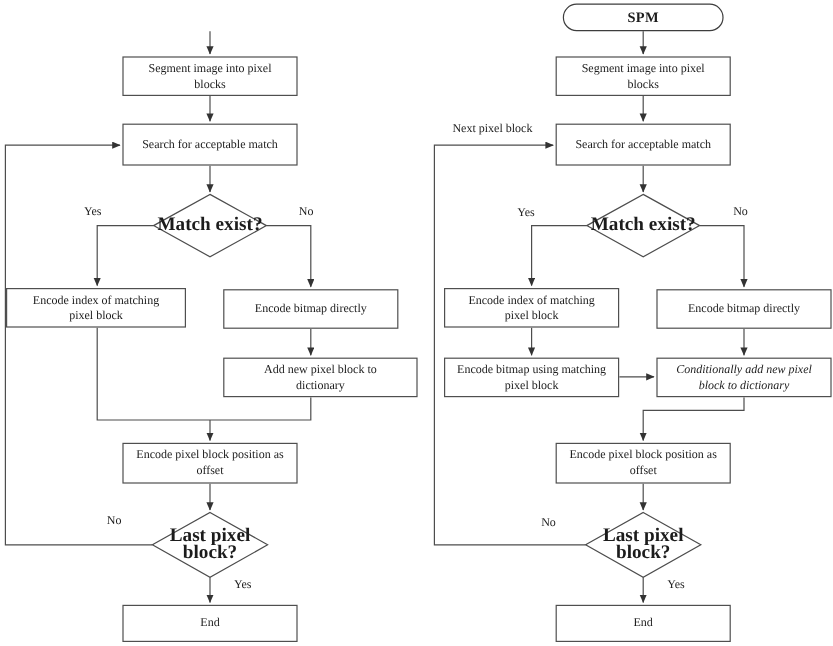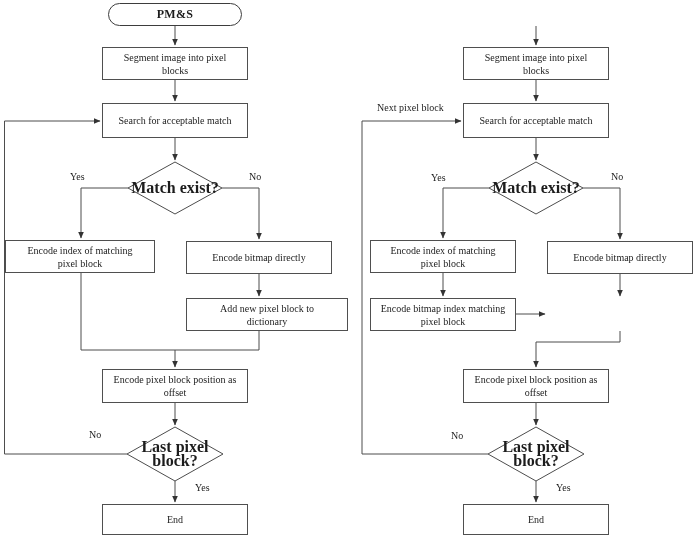--- a/index.html
+++ b/index.html
@@ -63,21 +63,20 @@
       <line x1="536" y1="481" x2="536" y2="502" marker-end="url(#arr)"></line>
       <polyline points="488,454 362,454 362,121 461,121" marker-end="url(#arr)"></polyline>
     </g>
 
     <polygon points="175,162 222,188 175,214 128,188" fill="#ffffff" stroke="#4d4d4d" stroke-width="1"></polygon>
     <polygon points="175,427 223,454 175,481 127,454" fill="#ffffff" stroke="#4d4d4d" stroke-width="1"></polygon>
     <polygon points="536,162 583,188 536,214 489,188" fill="#ffffff" stroke="#4d4d4d" stroke-width="1"></polygon>
     <polygon points="536,427 584,454 536,481 488,454" fill="#ffffff" stroke="#4d4d4d" stroke-width="1"></polygon>
   </svg>
 
-  <div class="node oval" style="left:108px; top:3px; width:134px; height:23px;">PM&amp;S</div>
 
   <div class="node box" style="left:102px; top:47px; width:146px; height:33px;">Segment image into pixel
 blocks</div>
 
   <div class="node box" style="left:102px; top:103px; width:146px; height:35px;">Search for acceptable match</div>
 
   <div class="node dtext" style="left:128px; top:163px; width:94px; height:50px;">Match exist?</div>
 
   <div class="node box" style="left:5px; top:240px; width:150px; height:33px;">Encode index of matching
 pixel block</div>
@@ -93,36 +92,39 @@
   <div class="node dtext" style="left:127px; top:428px; width:96px; height:52px;">Last pixel
 block?</div>
 
   <div class="node box" style="left:102px; top:504px; width:146px; height:31px;">End</div>
 
   <div class="elabel" style="left:70px;  top:170px;">Yes</div>
   <div class="elabel" style="left:249px; top:170px;">No</div>
   <div class="elabel" style="left:89px;  top:428px;">No</div>
   <div class="elabel" style="left:195px; top:481px;">Yes</div>
 
+  <div class="node oval" style="left:469px; top:3px; width:134px; height:23px;">SPM</div>
 
   <div class="node box" style="left:463px; top:47px; width:146px; height:33px;">Segment image into pixel
 blocks</div>
 
   <div class="node box" style="left:463px; top:103px; width:146px; height:35px;">Search for acceptable match</div>
 
   <div class="node dtext" style="left:489px; top:163px; width:94px; height:50px;">Match exist?</div>
 
   <div class="node box" style="left:370px; top:240px; width:146px; height:33px;">Encode index of matching
 pixel block</div>
 
   <div class="node box" style="left:547px; top:241px; width:146px; height:33px;">Encode bitmap directly</div>
 
-  <div class="node box" style="left:370px; top:298px; width:146px; height:33px;">Encode bitmap index matching
+  <div class="node box" style="left:370px; top:298px; width:146px; height:33px;">Encode bitmap using matching
 pixel block</div>
 
+  <div class="node box italic" style="left:547px; top:298px; width:146px; height:33px;">Conditionally add new pixel
+block to dictionary</div>
 
   <div class="node box" style="left:463px; top:369px; width:146px; height:34px;">Encode pixel block position as
 offset</div>
 
   <div class="node dtext" style="left:488px; top:428px; width:96px; height:52px;">Last pixel
 block?</div>
 
   <div class="node box" style="left:463px; top:504px; width:146px; height:31px;">End</div>
 
   <div class="elabel" style="left:377px; top:101px;">Next pixel block</div>

